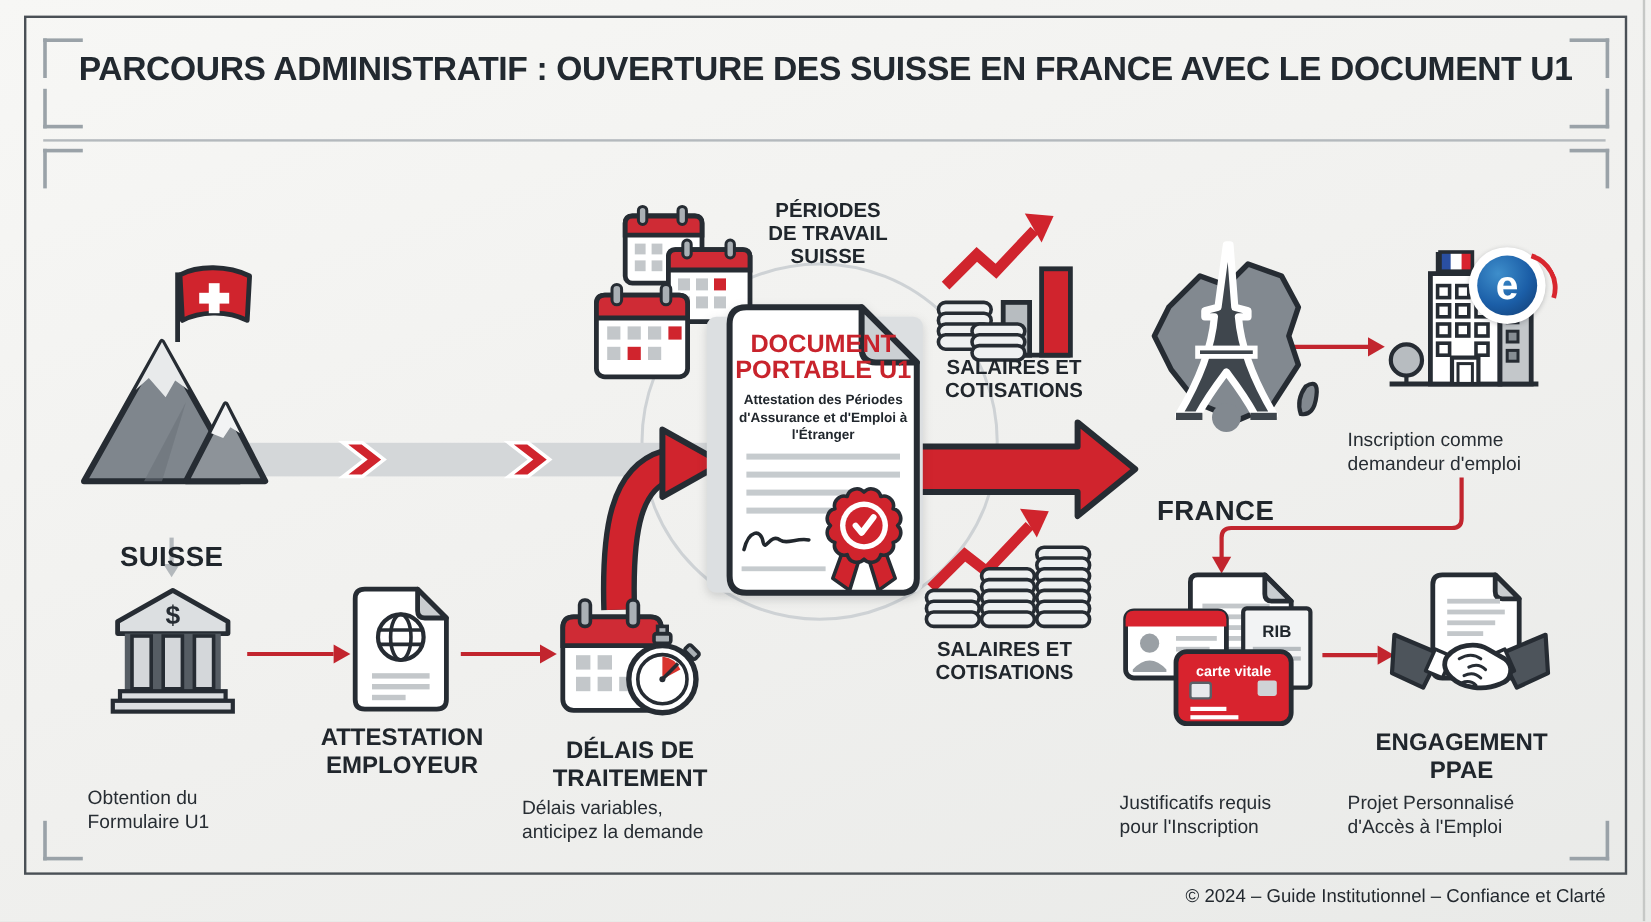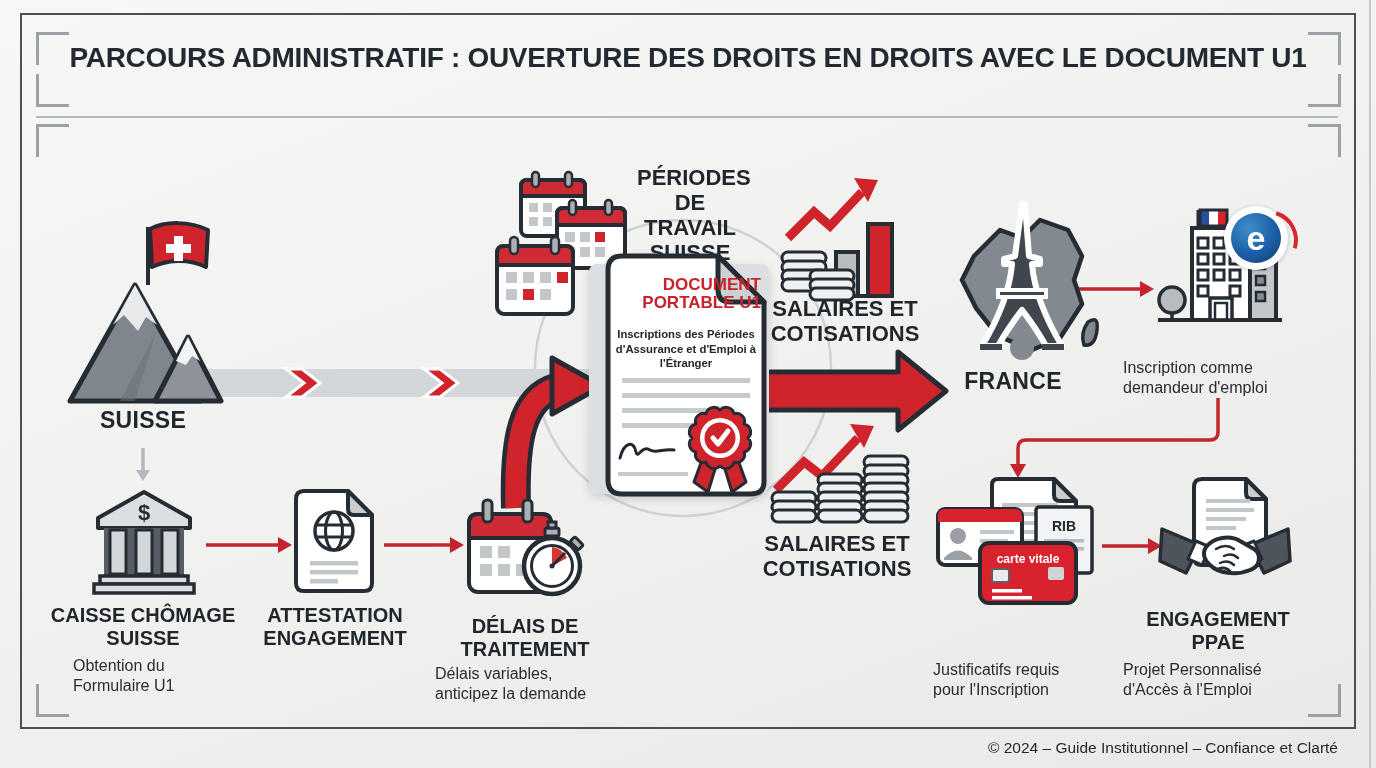--- a/index.html
+++ b/index.html
@@ -11,29 +11,29 @@
   .bk{position:absolute;width:30px;height:30px;border:0 solid #9aa2a8;}
   .bk.tl{border-left-width:3px;border-top-width:3px}
   .bk.tr{border-right-width:3px;border-top-width:3px}
   .bk.bl{border-left-width:3px;border-bottom-width:3px}
   .bk.br{border-right-width:3px;border-bottom-width:3px}
   .divider{position:absolute;left:36px;top:116px;width:1302px;height:2px;background:#b4b9bd;}
   .title{position:absolute;left:0;right:0;top:42px;text-align:center;font-size:28px;font-weight:700;
     letter-spacing:-.3px;color:#222930;}
   .subtitle{position:absolute;left:0;right:0;top:80px;text-align:center;font-size:19px;color:#2a3137;}
   .lbl{position:absolute;text-align:center;font-weight:700;color:#20262c;font-size:20px;line-height:1.13;}
-  .lbl.xl{font-size:23px;letter-spacing:.3px;}
-  .lbl.sm{font-size:22px;}
+  .lbl.xl{font-size:23px;letter-spacing:.3px;margin-top:44px;}
+  .lbl.sm{font-size:17px;}
   .sub{position:absolute;text-align:left;font-size:16px;color:#272d33;line-height:1.22;}
   .node{position:absolute;}
   svg{overflow:visible;display:block;}
   svg text{font-family:"Liberation Sans",sans-serif;}
   .connector{position:absolute;left:0;top:0;pointer-events:none;}
-  .docu1-title{position:absolute;left:611px;top:276px;width:150px;text-align:right;
-    font-size:17px;font-weight:800;color:#c8232c;line-height:1.07;}
+  .docu1-title{position:absolute;left:611px;top:276px;width:150px;text-align:center;
+    font-size:21px;font-weight:800;color:#c8232c;line-height:1.07;}
   .docu1-sub{position:absolute;left:608px;top:327px;width:156px;text-align:center;
     font-size:11.3px;font-weight:700;color:#21272d;line-height:1.3;}
   .doc-shadow{filter:drop-shadow(0 3px 4px rgba(40,46,52,.18));}
   .elogo{position:absolute;left:1224px;top:206px;width:64px;height:64px;border-radius:50%;
     background:#fff;box-shadow:0 1px 4px rgba(30,36,42,.25);}
   .elogo .ball{position:absolute;left:7px;top:7px;width:50px;height:50px;border-radius:50%;
     background:radial-gradient(circle at 35% 30%,#3e8ecb 0%,#1b5ea7 55%,#113a6e 100%);}
   .elogo .letter{position:absolute;left:0;top:2px;width:64px;height:60px;display:flex;
     align-items:center;justify-content:center;font-size:34px;font-weight:800;color:#fff;}
   .elogo .swoosh{position:absolute;left:14px;top:4px;width:52px;height:52px;border-radius:50%;
@@ -51,21 +51,21 @@
   <div class="bk tl" style="left:36px;top:32px"></div>
   <div class="bk tr" style="left:1308px;top:32px"></div>
   <div class="bk bl" style="left:36px;top:74px"></div>
   <div class="bk br" style="left:1308px;top:74px"></div>
 
   <div class="bk tl" style="left:36px;top:124px"></div>
   <div class="bk tr" style="left:1308px;top:124px"></div>
   <div class="bk bl" style="left:36px;top:684px"></div>
   <div class="bk br" style="left:1308px;top:684px"></div>
 
-  <div class="title">PARCOURS ADMINISTRATIF : OUVERTURE DES DROITS EN DROITS AVEC LE DOCUMENT U1</div>
+  <div class="title">PARCOURS ADMINISTRATIF : OUVERTURE DES SUISSE EN FRANCE AVEC LE DOCUMENT U1</div>
   <div class="divider"></div>
 
   <svg class="connector" width="1376" height="768" viewBox="0 0 1376 768">
 
     <circle cx="683" cy="368" r="148" fill="none" stroke="#ced2d5" stroke-width="2.5"></circle>
 
     <rect x="204" y="369" width="396" height="28" fill="#d4d7d9"></rect>
     <polygon points="286,369 302,369 320,383 302,397 286,397 304,383" fill="#d0242d" stroke="#ffffff" stroke-width="3"></polygon>
     <polygon points="424,369 440,369 458,383 440,397 424,397 442,383" fill="#d0242d" stroke="#ffffff" stroke-width="3"></polygon>
 
@@ -109,37 +109,36 @@
   <svg class="node" style="left:88px;top:484px" width="112" height="112" viewBox="0 0 112 112">
     <polygon points="10,34 56,8 102,34 102,44 10,44" fill="#dcdfe1" stroke="#262c33" stroke-width="4" stroke-linejoin="round"></polygon>
     <text x="56" y="36" text-anchor="middle" font-size="22" font-weight="700" fill="#262c33">$</text>
     <rect x="16" y="44" width="80" height="48" fill="#565d64"></rect>
     <rect x="22" y="46" width="16" height="44" fill="#d4d7da" stroke="#262c33" stroke-width="3"></rect>
     <rect x="48" y="46" width="16" height="44" fill="#d4d7da" stroke="#262c33" stroke-width="3"></rect>
     <rect x="74" y="46" width="16" height="44" fill="#d4d7da" stroke="#262c33" stroke-width="3"></rect>
     <rect x="12" y="92" width="88" height="8" fill="#dcdfe1" stroke="#262c33" stroke-width="3.5"></rect>
     <rect x="6" y="100" width="100" height="9" fill="#dcdfe1" stroke="#262c33" stroke-width="3.5"></rect>
   </svg>
-  <div class="lbl" style="left:43px;top:604px;width:200px">CAISSE CHÔMAGE SUISSE</div>
   <div class="sub" style="left:73px;top:656px;width:140px">Obtention du Formulaire U1</div>
 
   <svg class="node" style="left:290px;top:485px" width="90" height="110" viewBox="0 0 90 110">
     <path d="M6,14 Q6,6 14,6 H58 L82,30 V98 Q82,106 74,106 H14 Q6,106 6,98 Z" fill="#fff" stroke="#262c33" stroke-width="4" stroke-linejoin="round"></path>
     <path d="M58,6 L82,30 H64 Q58,30 58,24 Z" fill="#c9cdd0" stroke="#262c33" stroke-width="4" stroke-linejoin="round"></path>
     <g>
       <circle cx="44" cy="46" r="19" fill="none" stroke="#262c33" stroke-width="3.5"></circle>
       <ellipse cx="44" cy="46" rx="8.5" ry="19" fill="none" stroke="#262c33" stroke-width="3"></ellipse>
       <line x1="26" y1="40" x2="62" y2="40" stroke="#262c33" stroke-width="3"></line>
       <line x1="26" y1="52" x2="62" y2="52" stroke="#262c33" stroke-width="3"></line>
     </g>
     <rect x="20" y="76" width="48" height="4.5" fill="#c3c7ca"></rect>
     <rect x="20" y="85" width="48" height="4.5" fill="#c3c7ca"></rect>
     <rect x="20" y="94" width="28" height="4.5" fill="#c3c7ca"></rect>
   </svg>
-  <div class="lbl" style="left:235px;top:604px;width:200px">ATTESTATION ENGAGEMENT</div>
+  <div class="lbl" style="left:235px;top:604px;width:200px">ATTESTATION EMPLOYEUR</div>
 
   <svg class="node" style="left:465px;top:492px" width="120" height="118" viewBox="0 0 120 118">
     <rect x="4" y="22" width="82" height="78" rx="9" fill="#fff" stroke="#262c33" stroke-width="4"></rect>
     <path d="M4,46 V31 Q4,22 13,22 H77 Q86,22 86,31 V46 Z" fill="#cf2b35" stroke="#262c33" stroke-width="4"></path>
     <rect x="18" y="8" width="9" height="22" rx="4" fill="#aab0b5" stroke="#262c33" stroke-width="3"></rect>
     <rect x="58" y="8" width="9" height="22" rx="4" fill="#aab0b5" stroke="#262c33" stroke-width="3"></rect>
     <g fill="#c3c7ca">
       <rect x="15" y="54" width="12" height="12"></rect>
         <rect x="33" y="54" width="12" height="12"></rect>
       <rect x="15" y="72" width="12" height="12"></rect>
@@ -218,21 +217,21 @@
     <g transform="translate(122,190)">
       <path d="M-18,22 L-4,28 L-12,54 L-26,44 Z" fill="#d0242d" stroke="#262c33" stroke-width="3" stroke-linejoin="round"></path>
       <path d="M18,22 L4,28 L12,54 L26,44 Z" fill="#d0242d" stroke="#262c33" stroke-width="3" stroke-linejoin="round"></path>
       <path d="M28,0 A8.2 8.2 0 0 1 24.25,14 A8.2 8.2 0 0 1 14,24.25 A8.2 8.2 0 0 1 0,28 A8.2 8.2 0 0 1 -14,24.25 A8.2 8.2 0 0 1 -24.25,14 A8.2 8.2 0 0 1 -28,0 A8.2 8.2 0 0 1 -24.25,-14 A8.2 8.2 0 0 1 -14,-24.25 A8.2 8.2 0 0 1 0,-28 A8.2 8.2 0 0 1 14,-24.25 A8.2 8.2 0 0 1 24.25,-14 A8.2 8.2 0 0 1 28,0 Z" fill="#d0242d" stroke="#262c33" stroke-width="3" stroke-linejoin="round"></path>
       <circle r="20" fill="#fff"></circle>
       <circle r="15.5" fill="#d0242d"></circle>
       <path d="M-7,0 L-2,6 L8,-7" fill="none" stroke="#fff" stroke-width="5" stroke-linecap="round" stroke-linejoin="round"></path>
     </g>
   </svg>
   <div class="docu1-title">DOCUMENT PORTABLE U1</div>
-  <div class="docu1-sub">Inscriptions des Périodes d'Assurance et d'Emploi à l'Étranger</div>
+  <div class="docu1-sub">Attestation des Périodes d'Assurance et d'Emploi à l'Étranger</div>
 
   <svg class="node" style="left:780px;top:166px" width="115" height="130" viewBox="0 0 115 130">
     <line x1="48" y1="130" x2="112" y2="130" stroke="#262c33" stroke-width="4"></line>
     <rect x="56" y="86" width="22" height="44" fill="#b7bcc0" stroke="#262c33" stroke-width="4"></rect>
     <rect x="88" y="58" width="24" height="72" fill="#d0242d" stroke="#262c33" stroke-width="4"></rect>
     <polyline points="8,72 34,46 50,60 82,26" fill="none" stroke="#d0242d" stroke-width="9"></polyline>
     <polygon points="74,12 98,14 88,36" fill="#d0242d"></polygon>
     <g>
       <g fill="#eef0f1" stroke="#262c33" stroke-width="3">
         <rect x="2" y="86" width="44" height="12" rx="6"></rect>

